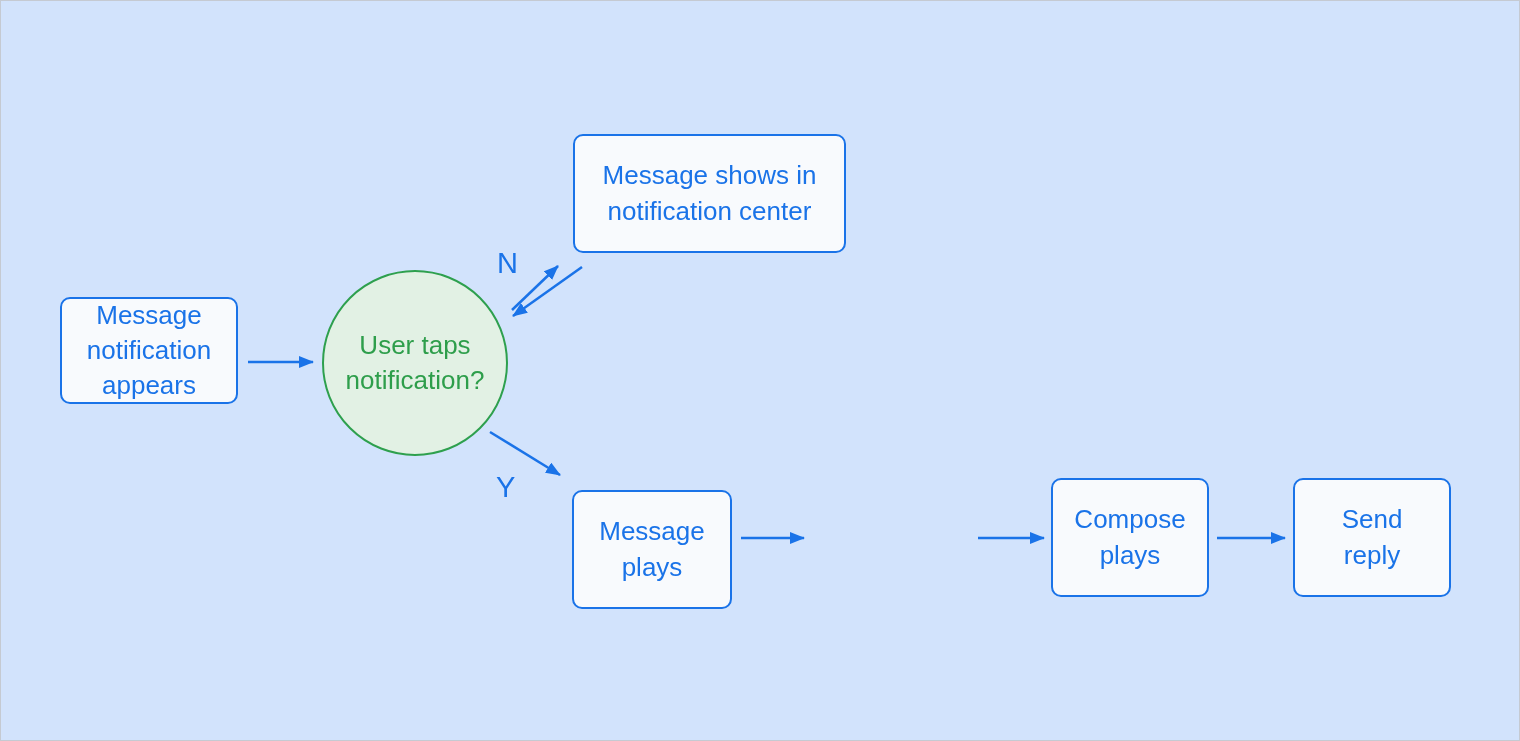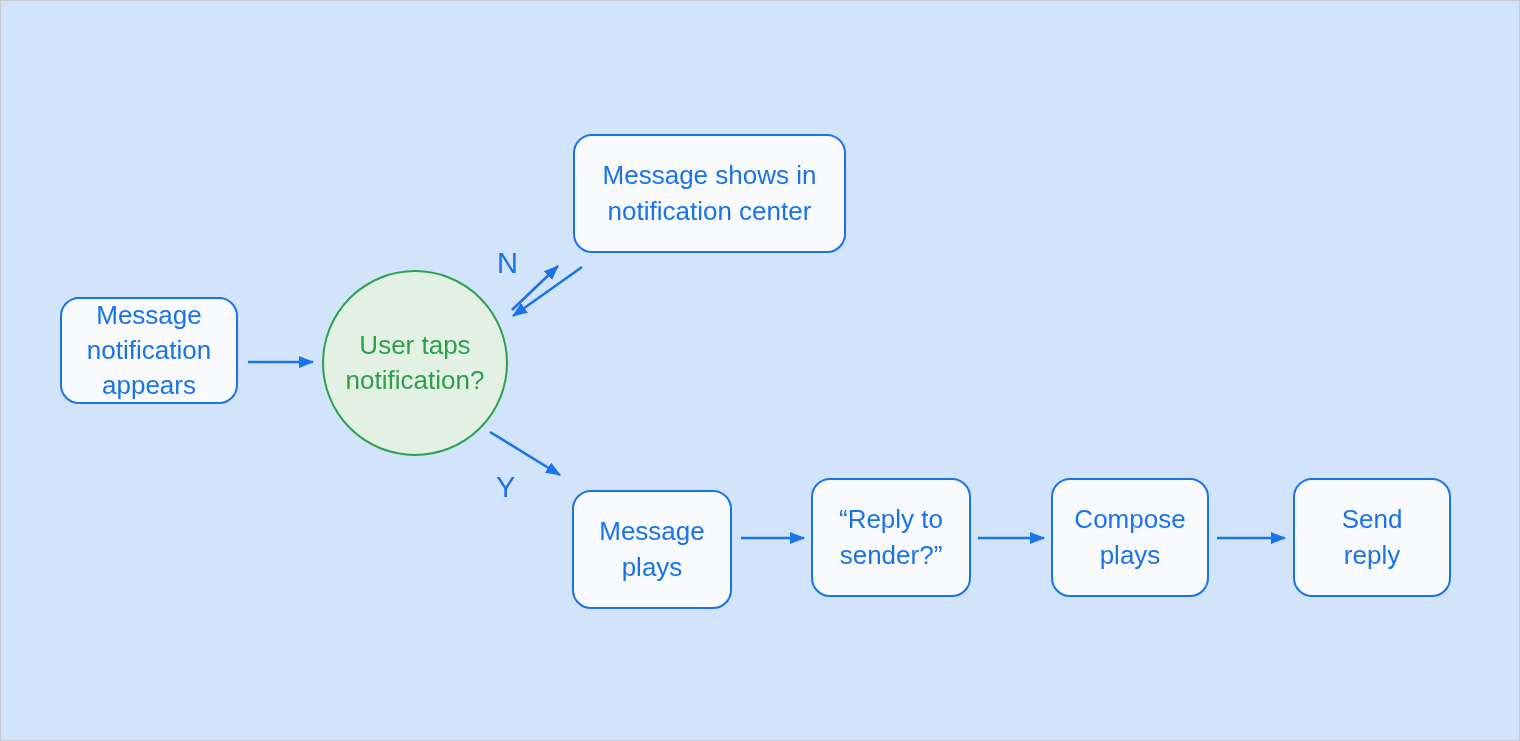--- a/index.html
+++ b/index.html
@@ -29,21 +29,21 @@
     align-items: center;
     justify-content: center;
     text-align: center;
     box-sizing: border-box;
     font-size: 26px;
     line-height: 1.35;
   }
   .node.box {
     background: #f8fafd;
     border: 2px solid #1a73e8;
-    border-radius: 19px;
+    border-radius: 10px;
     color: #1a73e8;
     padding: 6px 8px;
   }
   .node.circle {
     background: #e2f1e4;
     border: 2.5px solid #2ea04e;
     border-radius: 50%;
     color: #2e9e4b;
     padding: 0 12px;
   }
@@ -90,23 +90,20 @@
   </div>
 
   <div class="node box" style="left:572px; top:133px; width:273px; height:119px;">
     <span>Message shows in notification center</span>
   </div>
 
   <div class="node box" style="left:571px; top:477px; width:160px; height:119px;margin-top:12px;">
     <span>Message plays</span>
   </div>
 
-  <div class="node box" style="left:810px; top:477px; width:160px; height:119px;">
-    <span>“Reply to sender?”</span>
-  </div>
 
   <div class="node box" style="left:1050px; top:477px; width:158px; height:119px;">
     <span>Compose plays</span>
   </div>
 
   <div class="node box wrap-words" style="left:1292px; top:477px; width:158px; height:119px;">
     <span>Send reply</span>
   </div>
 
   <div class="branch-label" style="left:496px; top:248px;">N</div>

